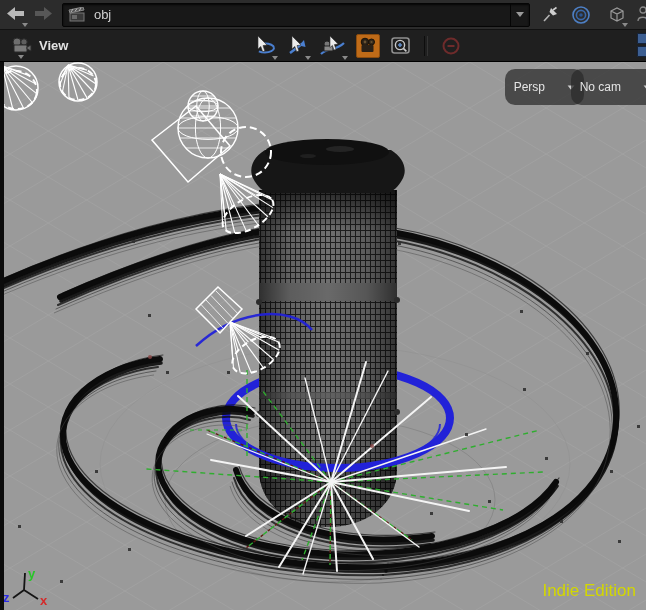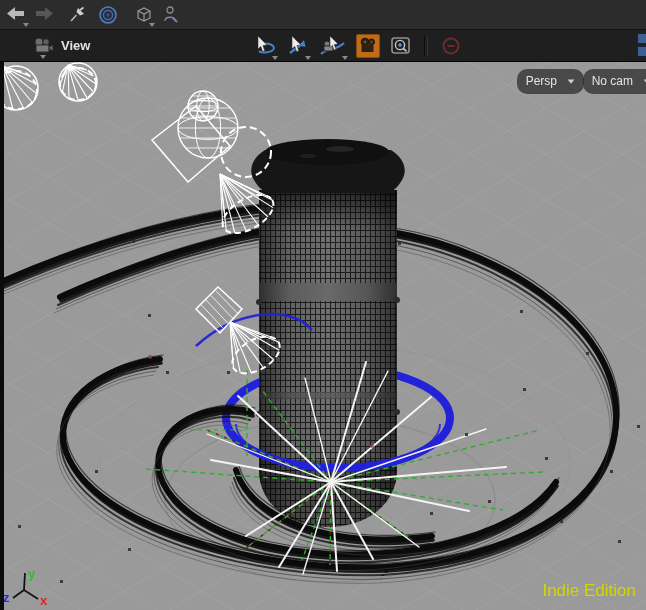--- a/index.html
+++ b/index.html
@@ -20,35 +20,35 @@
              box-shadow:inset 0 1px 2px rgba(0,0,0,.8);}
   .pathfield .ctx-icon{margin:0 6px 0 5px;}
   .pathfield .ctx-label{color:#d2d2d2;font-size:13px;flex:1;}
   .pathdrop{width:18px;height:22px;border-left:1px solid #050505;display:flex;
             align-items:center;justify-content:center;cursor:pointer;}
   .bar-icon{margin-left:11px;cursor:pointer;position:relative;width:20px;height:20px;
             display:flex;align-items:center;justify-content:center;}
 
   
   .viewbar{position:absolute;top:30px;left:0;width:646px;height:32px;background:#1f1f1f;
-           border-bottom:1px solid #000;display:flex;align-items:center;box-sizing:border-box;padding-left:22px;}
+           border-bottom:1px solid #000;display:flex;align-items:center;box-sizing:border-box;}
   .viewtab{display:flex;align-items:center;margin-left:10px;cursor:pointer;position:relative;}
   .viewtab .label{color:#e2e2e2;font-weight:bold;font-size:13px;margin-left:7px;}
   .tools{display:flex;align-items:center;position:absolute;left:253px;top:0;height:32px;gap:9px;}
   .tool{width:24px;height:24px;display:flex;align-items:center;justify-content:center;
         position:relative;cursor:pointer;border-radius:2px;}
   .tool.active{background:#bf6b18;border:1px solid #8a4c0f;box-sizing:border-box;}
   .tsep{width:2px;height:20px;border-left:1px solid #0d0d0d;border-right:1px solid #333;margin:0 2px;}
   .mini-stack{position:absolute;right:-4px;top:3px;display:flex;flex-direction:column;gap:2px;}
   .mini-stack .mi{width:11px;height:9px;background:#3d5f92;border:1px solid #15233a;border-radius:1px;}
 
   
   .viewport{position:absolute;top:62px;left:0;width:646px;height:548px;background:#9a9a9a;overflow:hidden;}
   .viewport svg.scene{display:block;}
-  .pill{position:absolute;top:7px;height:25px;display:flex;align-items:center;gap:10px;
+  .pill{position:absolute;top:7px;height:36px;display:flex;align-items:center;gap:22px;
         background:rgba(42,42,42,.72);border-radius:10px;padding:0 9px;cursor:pointer;text-align:center;}
   .pill .txt{color:#e4e4e4;font-size:12px;line-height:19px;}
   .pill .chev{border-top-color:#cfcfcf;transform:scale(.85);}
   .pill.persp{right:62px;}
   .pill.nocam{right:-14px;}
   .watermark{position:absolute;right:10px;bottom:9px;color:#d3d700;font-size:17px;pointer-events:none;}
 </style>
 </head>
 <body>
 
@@ -58,20 +58,32 @@
     <div class="navbtn">
       <svg width="20" height="18" viewBox="0 0 20 18">
         <path d="M9 2 L9 6 L18 6 L18 11 L9 11 L9 15 L1 8.5 Z" fill="#b9b9b9"></path>
       </svg>
       <span class="chev tiny"></span>
     </div>
     <div class="navbtn">
       <svg width="20" height="18" viewBox="0 0 20 18">
         <path d="M11 2 L11 6 L2 6 L2 11 L11 11 L11 15 L19 8.5 Z" fill="#575757"></path>
       </svg>
+    </div>
+    <div class="pathfield">
+      <svg class="ctx-icon" width="20" height="16" viewBox="0 0 20 16">
+        <rect x="2" y="6" width="14" height="8" fill="#3a3a3a" stroke="#777" stroke-width="1"></rect>
+        <path d="M2 6 L16 3 L15 0 L1 3 Z" fill="#555" stroke="#888" stroke-width="1"></path>
+        <path d="M3 5 L5 2 M7 4.5 L9 1.5 M11 4 L13 1" stroke="#bbb" stroke-width="1"></path>
+        <rect x="4" y="8" width="5" height="4" fill="#6a6a6a"></rect>
+      </svg>
+      <span class="ctx-label">obj</span>
+      <div class="pathdrop">
+        <span class="chev"></span>
+      </div>
     </div>
     <div class="bar-icon">
       <svg width="18" height="18" viewBox="0 0 18 18">
         <path d="M10 2 L16 8 L12 9.5 L8.5 6 Z" fill="#cfcfcf"></path>
         <path d="M12 4 l3.5 -2.5" stroke="#cfcfcf" stroke-width="1.6"></path>
         <path d="M8.5 9 L3 15" stroke="#b5b5b5" stroke-width="1.6"></path>
       </svg>
     </div>
     <div class="bar-icon">
       <svg width="20" height="20" viewBox="0 0 20 20">

